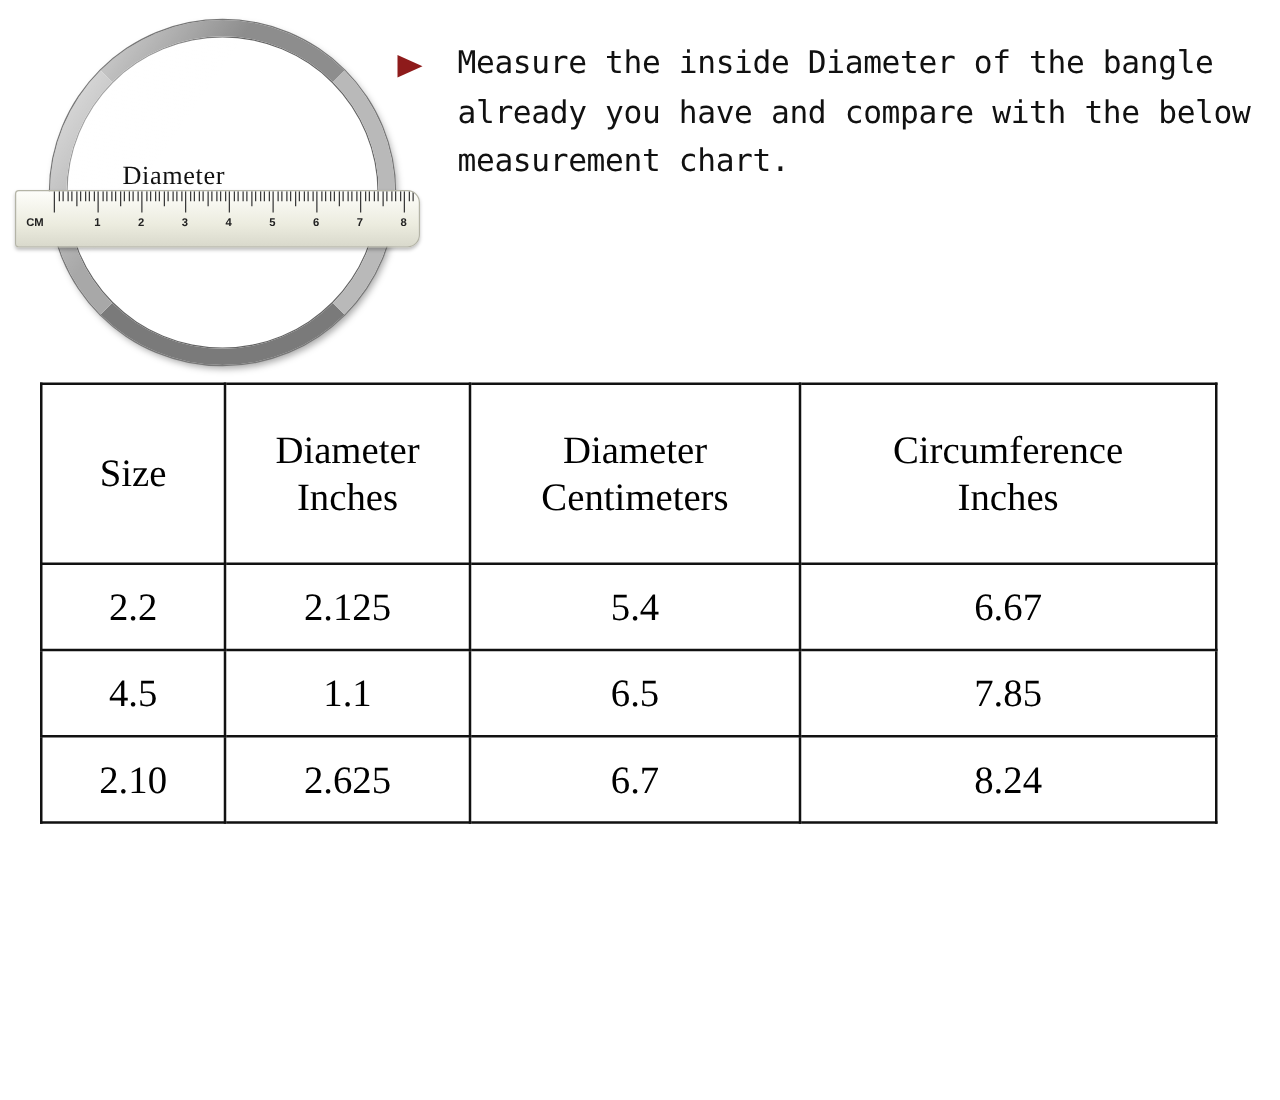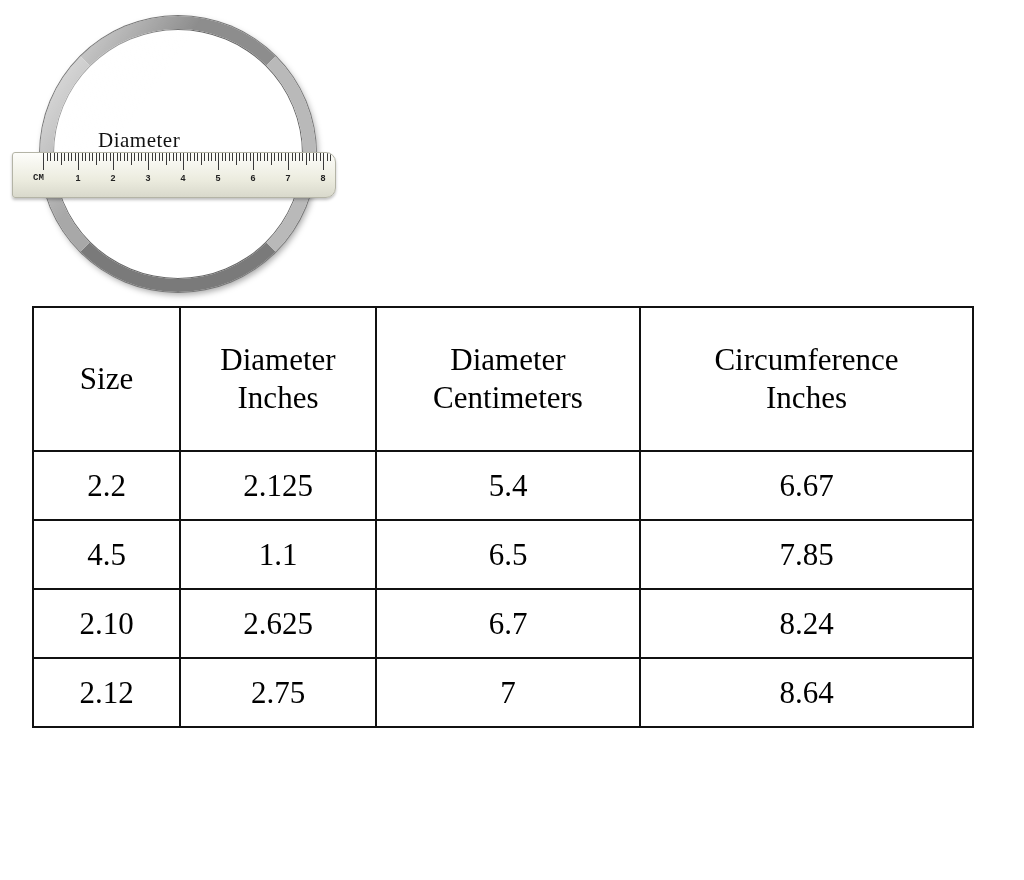--- a/index.html
+++ b/index.html
@@ -135,23 +135,23 @@
     position: absolute;
     top: 0;
     font-family: "Liberation Sans", sans-serif;
     font-size: 9px;
     font-weight: bold;
     color: #222;
     transform: translateX(-50%);
   }
   .ruler .cm-label {
     position: absolute;
-    left: 20px;
+    left: 8px;
     top: 20px;
-    font-family: Liberation Mono, monospace;
+    font-family: Liberation Sans, sans-serif;
     font-size: 9px;
     font-weight: bold;
     color: #222;
   }
 
   
   .instruction {
     position: absolute;
     left: 318px;
     top: 30px;
@@ -323,20 +323,24 @@
         <div class="num" style="left: 100px;">2</div>
         <div class="num" style="left: 135px;">3</div>
         <div class="num" style="left: 170px;">4</div>
         <div class="num" style="left: 205px;">5</div>
         <div class="num" style="left: 240px;">6</div>
         <div class="num" style="left: 275px;">7</div>
         <div class="num" style="left: 310px;">8</div>
       </div>
   </div>
 
+  <div class="instruction">
+    <div class="arrow-bullet"></div>
+    <div class="instruction-text">Measure the inside Diameter of the bangle already you have and compare with the below measurement chart.</div>
+  </div>
 
 </div>
 
 <div class="table-wrap">
   <table class="size-chart">
     <colgroup>
       <col class="col-size">
       <col class="col-din">
       <col class="col-dcm">
       <col class="col-circ">
@@ -373,21 +377,15 @@
           <td class="cell-din">1.1</td>
           <td>6.5</td>
           <td>7.85</td>
         </tr>
         <tr>
           <td class="cell-size">2.10</td>
           <td class="cell-din">2.625</td>
           <td>6.7</td>
           <td>8.24</td>
         </tr>
-        <tr>
-          <td class="cell-size">2.12</td>
-          <td class="cell-din">2.75</td>
-          <td>7</td>
-          <td>8.64</td>
-        </tr>
       </tbody>
   </table>
 </div>
 
 </body></html>

